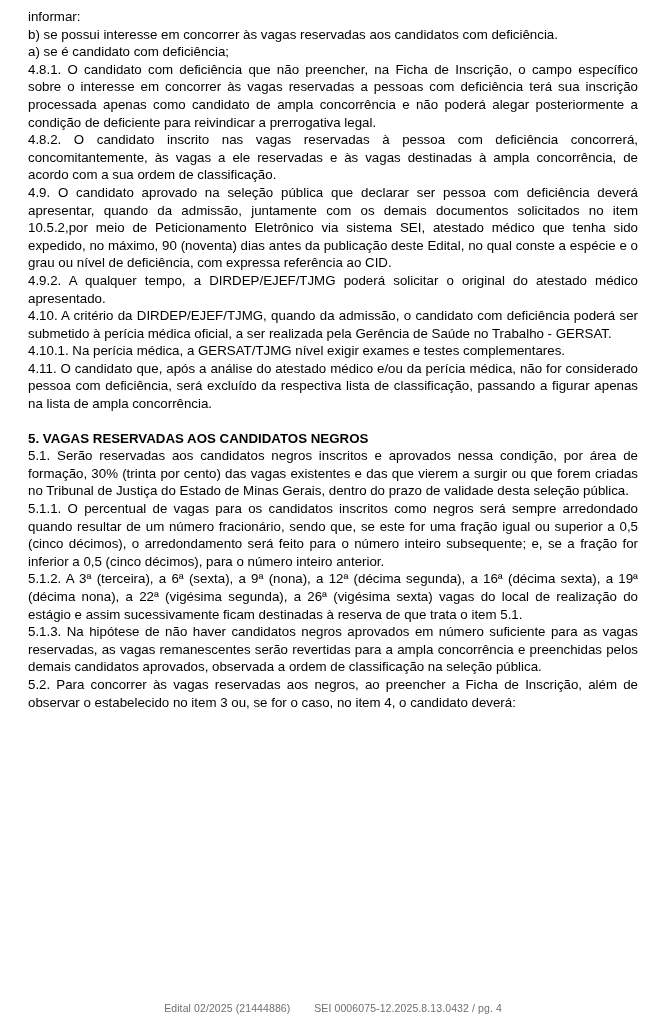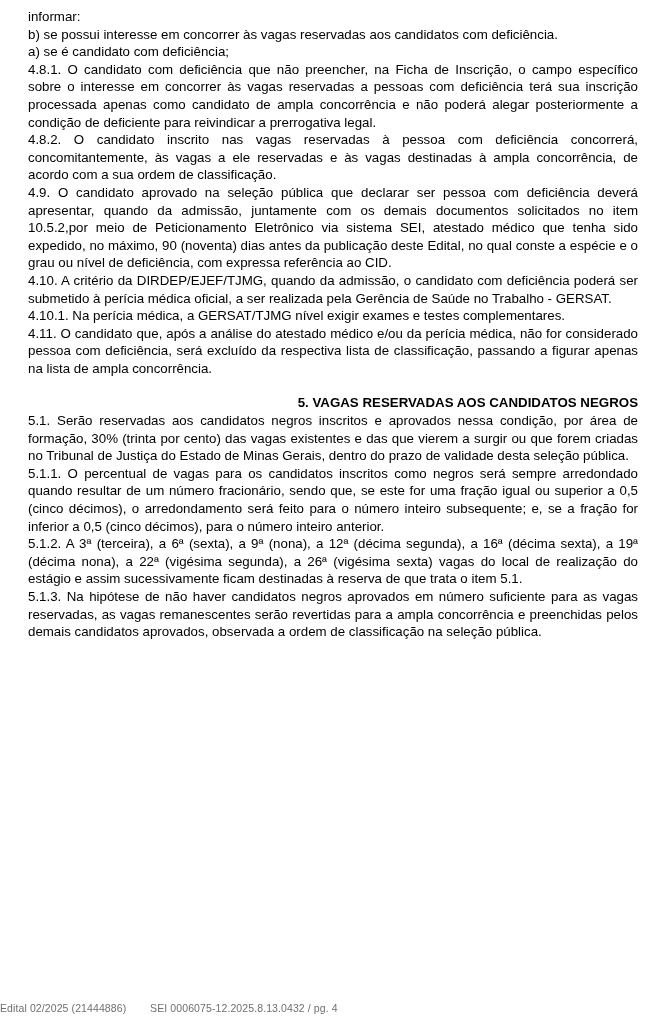--- a/index.html
+++ b/index.html
@@ -33,28 +33,28 @@
     margin-bottom: 0px;
   }
   .gap {
     height: 17px;
   }
   h2.section {
     font-size: 13.3px;
     line-height: 17.6px;
     font-weight: bold;
     margin: 0;
-    text-align: right;
+    text-align: left;
   }
   .footer {
     position: absolute;
     left: 0;
     right: 0;
     bottom: 10px;
-    text-align: left;
+    text-align: center;
     font-size: 10.5px;
     color: #6f6f6f;
     font-family: "Liberation Sans", sans-serif;
   }
   .footer span {
     letter-spacing: 0.1px;
   }
   .footer .sep {
     display: inline-block;
     width: 18px;
@@ -64,32 +64,34 @@
 <body>
 
 <div class="page">
 
   <p class="para">informar:</p>
   <p class="para">b) se possui interesse em concorrer às vagas reservadas aos candidatos com deficiência.</p>
   <p class="para">a) se é candidato com deficiência;</p>
   <p class="para">4.8.1. O candidato com deficiência que não preencher, na Ficha de Inscrição, o campo específico sobre o interesse em concorrer às vagas reservadas a pessoas com deficiência terá sua inscrição processada apenas como candidato de ampla concorrência e não poderá alegar posteriormente a condição de deficiente para reivindicar a prerrogativa legal.</p>
   <p class="para">4.8.2. O candidato inscrito nas vagas reservadas à pessoa com deficiência concorrerá, concomitantemente, às vagas a ele reservadas e às vagas destinadas à ampla concorrência, de acordo com a sua ordem de classificação.</p>
   <p class="para">4.9. O candidato aprovado na seleção pública que declarar ser pessoa com deficiência deverá apresentar, quando da admissão, juntamente com os demais documentos solicitados no item 10.5.2,por meio de Peticionamento Eletrônico via sistema SEI, atestado médico que tenha sido expedido, no máximo, 90 (noventa) dias antes da publicação deste Edital, no qual conste a espécie e o grau ou nível de deficiência, com expressa referência ao CID.</p>
+  <p class="para">4.9.2. A qualquer tempo, a DIRDEP/EJEF/TJMG poderá solicitar o original do atestado médico apresentado.</p>
   <p class="para">4.10. A critério da DIRDEP/EJEF/TJMG, quando da admissão, o candidato com deficiência poderá ser submetido à perícia médica oficial, a ser realizada pela Gerência de Saúde no Trabalho - GERSAT.</p>
   <p class="para">4.10.1. Na perícia médica, a GERSAT/TJMG nível exigir exames e testes complementares.</p>
   <p class="para">4.11. O candidato que, após a análise do atestado médico e/ou da perícia médica, não for considerado pessoa com deficiência, será excluído da respectiva lista de classificação, passando a figurar apenas na lista de ampla concorrência.</p>
 
   <div class="gap"></div>
 
   <h2 class="section">5. VAGAS RESERVADAS AOS CANDIDATOS NEGROS</h2>
 
   <p class="para">5.1. Serão reservadas aos candidatos negros inscritos e aprovados nessa condição, por área de formação, 30% (trinta por cento) das vagas existentes e das que vierem a surgir ou que forem criadas no Tribunal de Justiça do Estado de Minas Gerais, dentro do prazo de validade desta seleção pública.</p>
   <p class="para">5.1.1. O percentual de vagas para os candidatos inscritos como negros será sempre arredondado quando resultar de um número fracionário, sendo que, se este for uma fração igual ou superior a 0,5 (cinco décimos), o arredondamento será feito para o número inteiro subsequente; e, se a fração for inferior a 0,5 (cinco décimos), para o número inteiro anterior.</p>
   <p class="para">5.1.2. A 3ª (terceira), a 6ª (sexta), a 9ª (nona), a 12ª (décima segunda), a 16ª (décima sexta), a 19ª (décima nona), a 22ª (vigésima segunda), a 26ª (vigésima sexta) vagas do local de realização do estágio e assim sucessivamente ficam destinadas à reserva de que trata o item 5.1.</p>
   <p class="para">5.1.3. Na hipótese de não haver candidatos negros aprovados em número suficiente para as vagas reservadas, as vagas remanescentes serão revertidas para a ampla concorrência e preenchidas pelos demais candidatos aprovados, observada a ordem de classificação na seleção pública.</p>
+  <p class="para">5.2. Para concorrer às vagas reservadas aos negros, ao preencher a Ficha de Inscrição, além de observar o estabelecido no item 3 ou, se for o caso, no item 4, o candidato deverá:</p>
 
   <div class="footer">
     <span>Edital 02/2025 (21444886)</span>
     <span class="sep"></span>
     <span>SEI 0006075-12.2025.8.13.0432 / pg. 4</span>
   </div>
 
 </div>
 
 </body></html>

